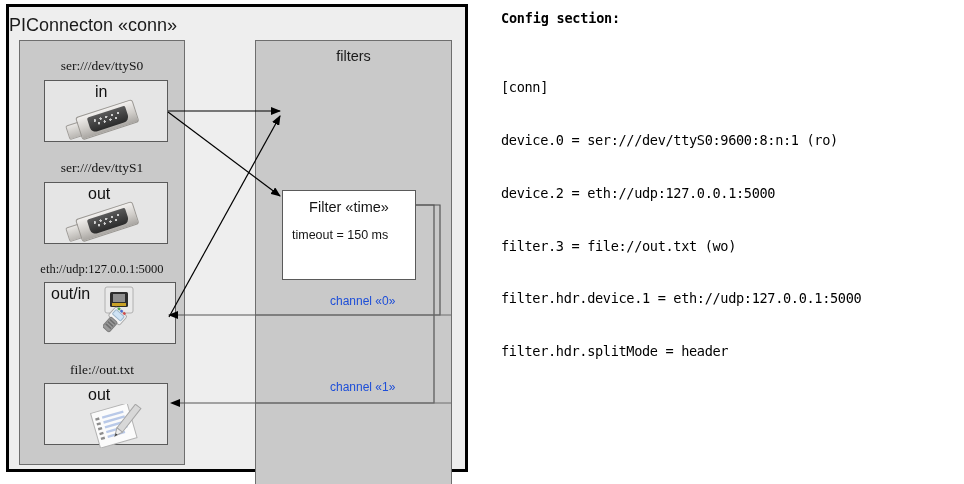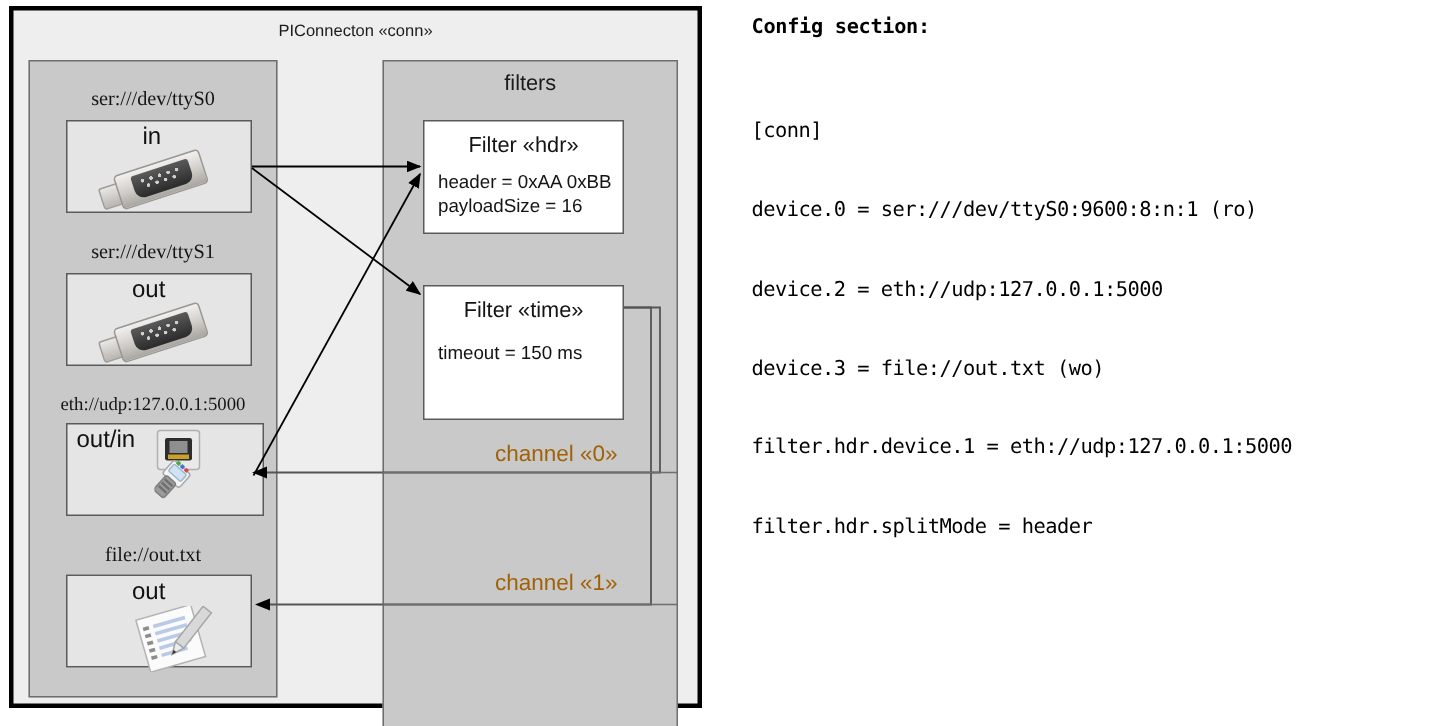--- a/index.html
+++ b/index.html
@@ -11,22 +11,22 @@
     position:relative;
   }
   #root{position:absolute;left:0;top:0;width:964px;height:484px;}
 
   
   .outer-frame{
     position:absolute;left:6px;top:4px;width:462px;height:468px;
     background:#eeeeee;border:3px solid #000000;box-sizing:border-box;
   }
   .outer-title{
-    position:absolute;left:0;top:8px;width:100%;text-align:center;
-    font-size:11px;color:#1b1b1b;
+    position:absolute;left:0;top:8px;width:100%;text-align:left;
+    font-size:18px;color:#1b1b1b;
   }
 
   .panel{
     position:absolute;background:#c9c9c9;border:1px solid #6e6e6e;
     box-sizing:border-box;
   }
   .panel-title{
     position:absolute;left:0;top:7px;width:100%;text-align:center;
     font-size:14.5px;color:#1b1b1b;
   }
@@ -55,21 +55,21 @@
   }
   .filter-title{
     position:absolute;left:0;top:8px;width:100%;text-align:center;
     font-size:14.5px;color:#141414;
   }
   .filter-prop{
     position:absolute;font-size:12.5px;color:#141414;white-space:nowrap;
   }
 
   .channel-label{
-    position:absolute;font-size:15px;color:#a16207;white-space:nowrap;
+    position:absolute;font-size:12px;color:#1d4ed8;white-space:nowrap;
   }
 
   .svg-layer{position:absolute;left:0;top:0;width:964px;height:484px;pointer-events:none;}
 
   
   .config{
     position:absolute;left:482px;top:6px;width:478px;height:470px;margin-left:19px;
   }
   .config-head{
     position:absolute;left:0;top:4px;
@@ -199,25 +199,20 @@
         <polygon points="36,28 43,28 39.5,36" fill="#ededed" stroke="#a6a6a6"></polygon>
         <polygon points="38.3,33 40.7,33 39.5,36" fill="#3a3a3a"></polygon>
       </g>
     </svg>
   </div>
 
   <div class="panel filters-panel">
     <div class="panel-title">filters</div>
   </div>
 
-  <div class="filter-box" style="left:282px;top:80px;width:134px;height:76px;">
-    <div class="filter-title">Filter «hdr»</div>
-    <div class="filter-prop" style="left:9px;top:33px;">header = 0xAA 0xBB</div>
-    <div class="filter-prop" style="left:9px;top:49px;">payloadSize = 16</div>
-  </div>
 
   <div class="filter-box" style="left:282px;top:190px;width:134px;height:90px;">
     <div class="filter-title">Filter «time»</div>
     <div class="filter-prop" style="left:9px;top:37px;">timeout = 150 ms</div>
   </div>
 
   <div class="channel-label" style="left:330px;top:294px;">channel «0»</div>
   <div class="channel-label" style="left:330px;top:380px;">channel «1»</div>
 
   <svg class="svg-layer">
@@ -250,21 +245,21 @@
       <path d="M255,403 L452,403"></path>
     </g>
   </svg>
 
   <div class="config">
     <div class="config-head">Config section:</div>
     <div class="config-body">
       <div>[conn]</div>
       <div>device.0 = ser:///dev/ttyS0:9600:8:n:1 (ro)</div>
       <div>device.2 = eth://udp:127.0.0.1:5000</div>
-      <div>device.3 = file://out.txt (wo)</div>
+      <div>filter.3 = file://out.txt (wo)</div>
       <div>filter.hdr.device.1 = eth://udp:127.0.0.1:5000</div>
       <div>filter.hdr.splitMode = header</div>
       
       
       
       
       
       
       
       

